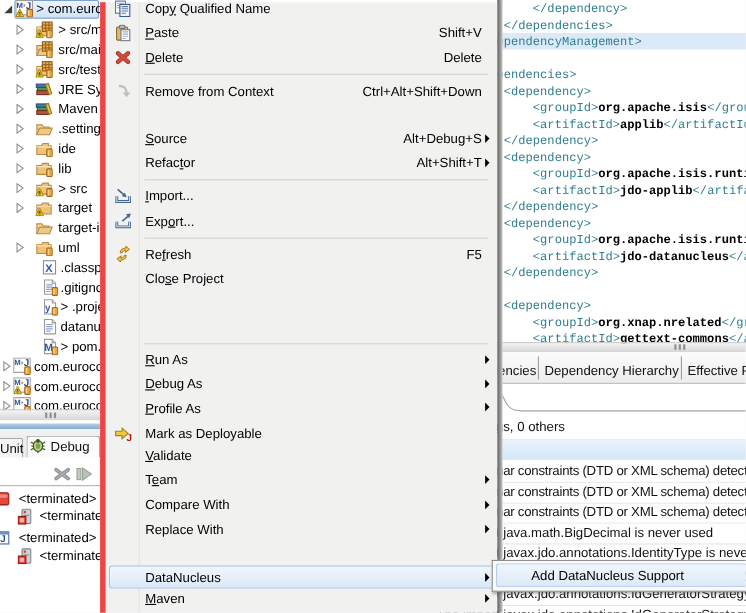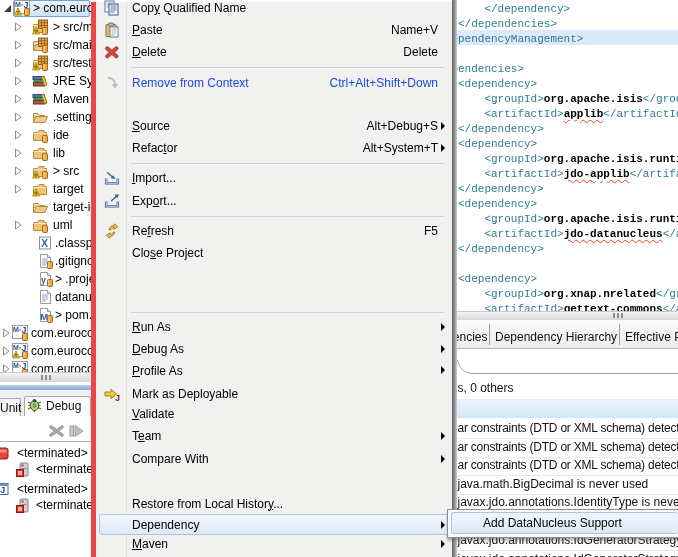--- a/index.html
+++ b/index.html
@@ -7,36 +7,36 @@
  font-family:"Liberation Sans",sans-serif;font-size:12px;color:#000}
 .abs{position:absolute}
 .row{position:absolute;height:18px;display:flex;align-items:center;white-space:pre}
 .ic{display:inline-block;flex:0 0 auto}
 svg{display:block}
 
 #editor{position:absolute;left:431.6px;top:0;width:247px;height:312px;
  font-family:"Liberation Mono",monospace;font-size:11px;line-height:15px;
  white-space:pre;color:#2f7e8f}
 #editor b{color:#000;font-weight:bold}
-#editor .sq{text-decoration:underline;text-decoration-style:wavy;
+#editor .sq{text-decoration-style:wavy;
  text-decoration-color:#e8402f;text-decoration-thickness:1px;text-underline-offset:2px}
 #curline{position:absolute;left:431.6px;top:30px;width:247px;height:15px;background:#dce9f8}
 
 #menu{position:absolute;left:91px;top:2px;width:361px;height:557px;z-index:10;
  background:#f1f1f0;border-left:5px solid #ef4444;box-sizing:border-box}
 #mshadow{position:absolute;left:452px;top:0;width:5px;height:557px;z-index:9;
  background:linear-gradient(90deg,#616161,#8b8b8b 45%,#c2c2c2 90%,#d9d9d9)}
 .mi{position:absolute;left:1px;width:359px;height:22px;display:flex;align-items:center}
 .mi .lbl{position:absolute;left:35px;white-space:pre}
 .mi .sc{position:absolute;right:18px;white-space:pre}
 .mi .ar{position:absolute;right:11px;top:50%;margin-top:-4.2px;width:0;height:0;
  border-left:4.8px solid #000;border-top:4.2px solid transparent;border-bottom:4.2px solid transparent}
 .mi .mic{position:absolute;left:7px;top:50%;margin-top:-8px}
 .msep{position:absolute;left:35px;width:313px;height:1px;background:#d2d2d2}
-.dis{color:#1d4ed8}
+.dis{color:#000000}
 #gutline{position:absolute;left:30px;top:0;width:1px;height:557px;background:#e3e3e2}
 </style>
 </head>
 <body>
 <svg width="0" height="0" style="position:absolute">
 <defs>
 <g id="folder">
         <path d="M1.5 5.5 l4 0 1.5 -2 5 0 0 2 2.5 0 0 8 -13 0 z" fill="#f0c275" stroke="#b98a43"></path>
         <path d="M1.5 6.5 l13 0" stroke="#f7e3bc" fill="none"></path>
       </g>
@@ -334,21 +334,21 @@
       <span class="lbl">Cop<u>y</u> Qualified Name</span>
     </div>
 <div class="mi" style="top:16.9px">
       <svg class="mic" width="16" height="16">
         <rect x="2" y="2.5" width="10" height="12" rx="1" fill="#e5b96d" stroke="#8a6a33"></rect>
         <rect x="4.5" y="1" width="5" height="3" rx="1" fill="#b5b9bf" stroke="#70757c"></rect>
         <rect x="6" y="5" width="8" height="10" fill="#fff" stroke="#6a7a94"></rect>
         <path d="M7.5 7 h5 M7.5 9 h5 M7.5 11 h5 M7.5 13 h3" stroke="#9eb0ca"></path>
       </svg>
       <span class="lbl"><u>P</u>aste</span>
-      <span class="sc">Name+V</span>
+      <span class="sc">Shift+V</span>
     </div>
 <div class="mi" style="top:39.3px">
       <svg class="mic" width="16" height="16">
         <path d="M3.2 4.4 L12.4 12.2 M12.4 4.4 L3.2 12.2" stroke="#a03f2f" stroke-width="4" stroke-linecap="round"></path>
         <path d="M3.4 4.5 L12.2 12 M12.2 4.5 L3.4 12" stroke="#d5483a" stroke-width="2.4" stroke-linecap="round"></path>
       </svg>
       <span class="lbl"><u>D</u>elete</span>
       <span class="sc">Delete</span>
     </div>
 <div class="msep" style="top:65.4px"></div>
@@ -360,21 +360,21 @@
       <span class="lbl">Remove from Context</span>
       <span class="sc">Ctrl+Alt+Shift+Down</span>
     </div>
 <div class="mi" style="top:113.4px">
       <span class="lbl"><u>S</u>ource</span>
       <span class="sc" style="right:18px">Alt+Debug+S</span>
       <span class="ar"></span>
     </div>
 <div class="mi" style="top:135.2px">
       <span class="lbl">Refac<u>t</u>or</span>
-      <span class="sc" style="right:18px">Alt+System+T</span>
+      <span class="sc" style="right:18px">Alt+Shift+T</span>
       <span class="ar"></span>
     </div>
 <div class="msep" style="top:161.4px"></div>
 <div class="mi" style="top:164.5px">
       <svg class="mic" width="16" height="16">
         <path d="M2.2 8.5 v4.7 h11.6 v-4.7" fill="none" stroke="#46688f" stroke-width="2.6"></path>
         <path d="M2.2 8.5 v4.7 h11.6 v-4.7" fill="none" stroke="#cdd9e8" stroke-width="1"></path>
         <path d="M3 2.2 L8.8 7.2" stroke="#46688f" stroke-width="1.5" fill="none"></path>
         <path d="M6.8 8.3 L11.3 9.3 L9.5 5.2 Z" fill="#46688f"></path>
       </svg>
@@ -425,26 +425,27 @@
       <span class="lbl"><u>V</u>alidate</span>
     </div>
 <div class="mi" style="top:446.2px">
       <span class="lbl">Compare With</span>
       <span class="ar"></span>
     </div>
 <div class="mi" style="top:422.9px">
       <span class="lbl">T<u>e</u>am</span>
       <span class="ar"></span>
     </div>
-<div class="mi" style="top:490.6px">
-      <span class="lbl">Restore from Local Histor<u>y</u>...</span>
+<div class="mi" style="top:468px">
+      <span class="lbl">Replace With</span>
+      <span class="ar"></span>
     </div>
 <div class="mi" style="top:511.7px">
       <div class="abs" style="left:2px;top:0.3px;width:355px;height:21.4px;background:linear-gradient(180deg,#f0f6fd,#dde9f8);border:1px solid #a6c6ea;border-radius:3px;box-sizing:border-box"></div>
-      <span class="lbl" style="z-index:1">Dependency</span>
+      <span class="lbl" style="z-index:1">DataNucleus</span>
       <span class="ar"></span>
     </div>
 <div class="mi" style="top:531px">
       <span class="lbl"><u>M</u>aven</span>
       <span class="ar"></span>
     </div>
 </div>
 
 <div id="submenu">
 <div class="abs" style="left:447px;top:508.5px;width:231px;height:29px;background:#fafafa;border:1.5px solid #8e8e8e;border-right:none;box-sizing:border-box;z-index:20;box-shadow:0 2.5px 2px rgba(90,90,90,.4)"></div>

